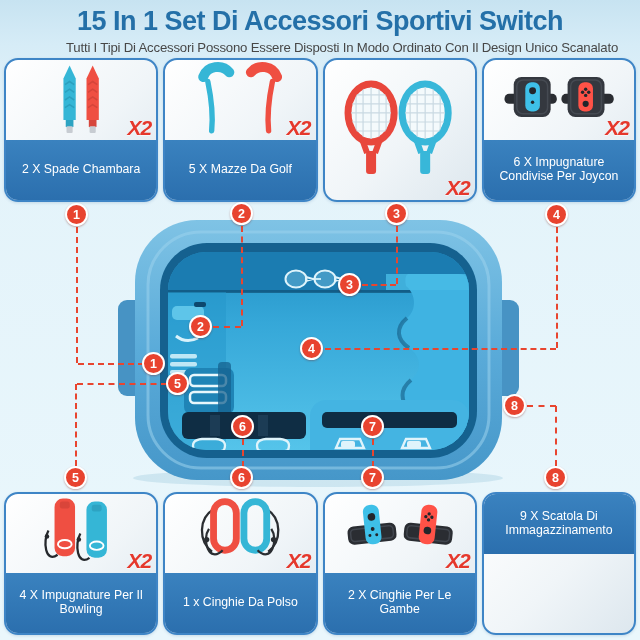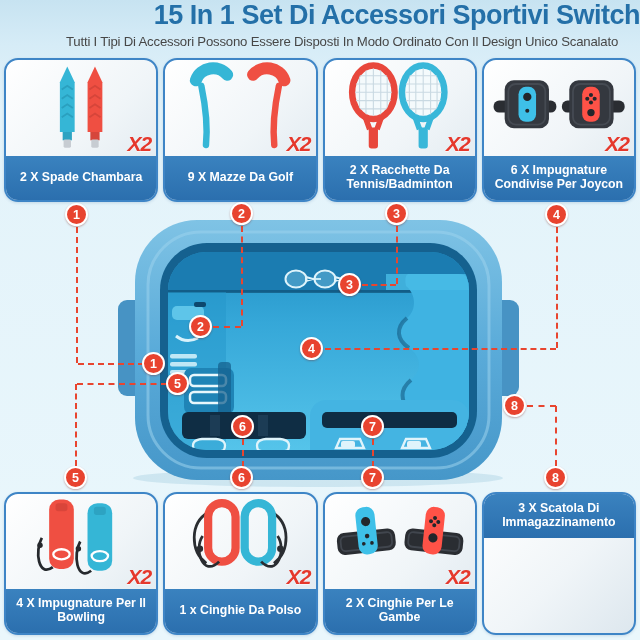--- a/index.html
+++ b/index.html
@@ -1,34 +1,34 @@
 <!DOCTYPE html>
 <html><head>
 <meta charset="utf-8">
 <style>
   html,body{margin:0;padding:0;}
   .page{position:relative;width:640px;height:640px;overflow:hidden;
     background:linear-gradient(180deg,#c7e3f1 0px,#d6ecf7 45px,#e3f3fa 110px,#eaf7fc 100%);
     font-family:"Liberation Sans",sans-serif;}
   .header{position:absolute;top:0;left:0;width:640px;text-align:center;}
-  .title{font-size:27px;font-weight:bold;color:#2470a8;letter-spacing:-0.5px;text-align:right;}
+  .title{margin-top:6px;font-size:27px;font-weight:bold;color:#2470a8;letter-spacing:-0.5px;}
   .subtitle{margin-top:3px;font-size:13.2px;color:#474747;letter-spacing:-0.2px;margin-left:44px;}
   .row{position:absolute;left:0;width:632px;padding:0 4px;display:flex;gap:5px;}
   .row-top{top:58px;height:144px;}
   .row-bottom{top:492px;height:143px;}
   .card{flex:1;border:2px solid #3e85c6;border-radius:14px;overflow:hidden;
     background:linear-gradient(135deg,#ffffff 0%,#f0f5f8 55%,#dde7ee 100%);
     display:flex;flex-direction:column;box-shadow:0 1px 3px rgba(40,90,140,.18);}
   .photo{flex:1;position:relative;}
   .photo svg{position:absolute;inset:0;width:100%;height:100%;}
   .qty{position:absolute;right:5px;bottom:0px;font-size:21px;font-weight:bold;font-style:italic;
     color:#e5382c;letter-spacing:-1px;text-shadow:0 1px 0 rgba(255,255,255,.55);}
-  .label-bar{background:linear-gradient(180deg,#3a82bf,#2b6fae);color:#fff;font-weight:bold;
+  .label-bar{background:linear-gradient(180deg,#3a82bf,#2b6fae);color:#fff;font-weight:normal;
     font-size:12.3px;line-height:1.13;text-align:center;display:flex;align-items:center;
-    justify-content:center;padding:6px 3px;min-height:32px;}
+    justify-content:center;padding:14px 3px;min-height:32px;}
   .callout{position:absolute;width:19px;height:19px;border-radius:50%;background:#e8432f;
     border:2px solid #fff;box-shadow:0 1px 2px rgba(120,30,20,.35);color:#fff;font-weight:bold;
     font-size:12.5px;display:flex;align-items:center;justify-content:center;z-index:6;}
   .dash-h{position:absolute;height:0;border-top:2px dashed #e8452f;z-index:5;}
   .dash-v{position:absolute;width:0;border-left:2px dashed #e8452f;z-index:5;}
   .case-svg{position:absolute;left:90px;top:212px;width:460px;height:276px;z-index:1;}
 </style>
 </head>
 <body>
 
@@ -61,21 +61,21 @@
     <div class="card">
       <div class="photo">
         <svg viewBox="0 0 150 104">
           <path d="M61 16 C52 5 32 7 27 22" stroke="#35b6d6" stroke-width="13" fill="none" stroke-linecap="round"></path>
           <path d="M33 28 C38 52 40 72 38 92" stroke="#35b6d6" stroke-width="7" fill="none" stroke-linecap="round"></path>
           <path d="M89 16 C98 5 118 7 123 22" stroke="#ef4f42" stroke-width="13" fill="none" stroke-linecap="round"></path>
           <path d="M117 28 C112 52 110 72 112 92" stroke="#ef4f42" stroke-width="7" fill="none" stroke-linecap="round"></path>
         </svg>
         <span class="qty">X2</span>
       </div>
-      <div class="label-bar">9 X Mazze Da Golf</div>
+      <div class="label-bar">5 X Mazze Da Golf</div>
     </div>
 
     <div class="card">
       <div class="photo">
         <svg viewBox="0 0 150 104">
           <defs>
             <clipPath id="rc1">
                 <ellipse cx="46" cy="35" rx="20" ry="26"></ellipse>
               </clipPath>
             <clipPath id="rc2">
@@ -90,21 +90,20 @@
           <rect x="41" y="73" width="10" height="23" rx="3" fill="#e8473c"></rect>
           <ellipse cx="100" cy="35" rx="23" ry="29" fill="#f4fafc" stroke="#38b7d9" stroke-width="7"></ellipse>
           <g clip-path="url(#rc2)" stroke="#c9d9e2" stroke-width="1.2">
             <path d="M85 9 V61 M92 9 V61 M100 9 V61 M108 9 V61 M115 9 V61 M80 17 H120 M80 26 H120 M80 35 H120 M80 44 H120 M80 53 H120"></path>
           </g>
           <path d="M91 61 L96 75 M109 61 L104 75" stroke="#38b7d9" stroke-width="6"></path>
           <rect x="95" y="73" width="10" height="23" rx="3" fill="#38b7d9"></rect>
         </svg>
         <span class="qty">X2</span>
       </div>
-      <div class="label-bar">2 X Racchette Da Tennis/Badminton</div>
     </div>
 
     <div class="card">
       <div class="photo">
         <svg viewBox="0 0 150 104">
           <rect x="4" y="44" width="68" height="13" rx="6" fill="#2a2d32"></rect>
           <rect x="16" y="22" width="48" height="52" rx="10" fill="#34383f"></rect>
           <rect x="20" y="26" width="40" height="44" rx="8" fill="none" stroke="#454a52" stroke-width="2"></rect>
           <rect x="31" y="29" width="19" height="38" rx="8" fill="#3ec0e8"></rect>
           <circle cx="40.5" cy="40" r="4.5" fill="#23262b"></circle>
@@ -281,17 +280,17 @@
             <circle cx="114.5" cy="30" r="2.2" fill="#23262b"></circle>
             <circle cx="110.5" cy="48" r="5" fill="#23262b"></circle>
           </g>
         </svg>
         <span class="qty">X2</span>
       </div>
       <div class="label-bar">2 X Cinghie Per Le Gambe</div>
     </div>
 
     <div class="card">
-      <div class="label-bar">3 X Scatola Di Immagazzinamento</div>
+      <div class="label-bar">9 X Scatola Di Immagazzinamento</div>
     </div>
   </div>
 
 </div>
 
 </body></html>

